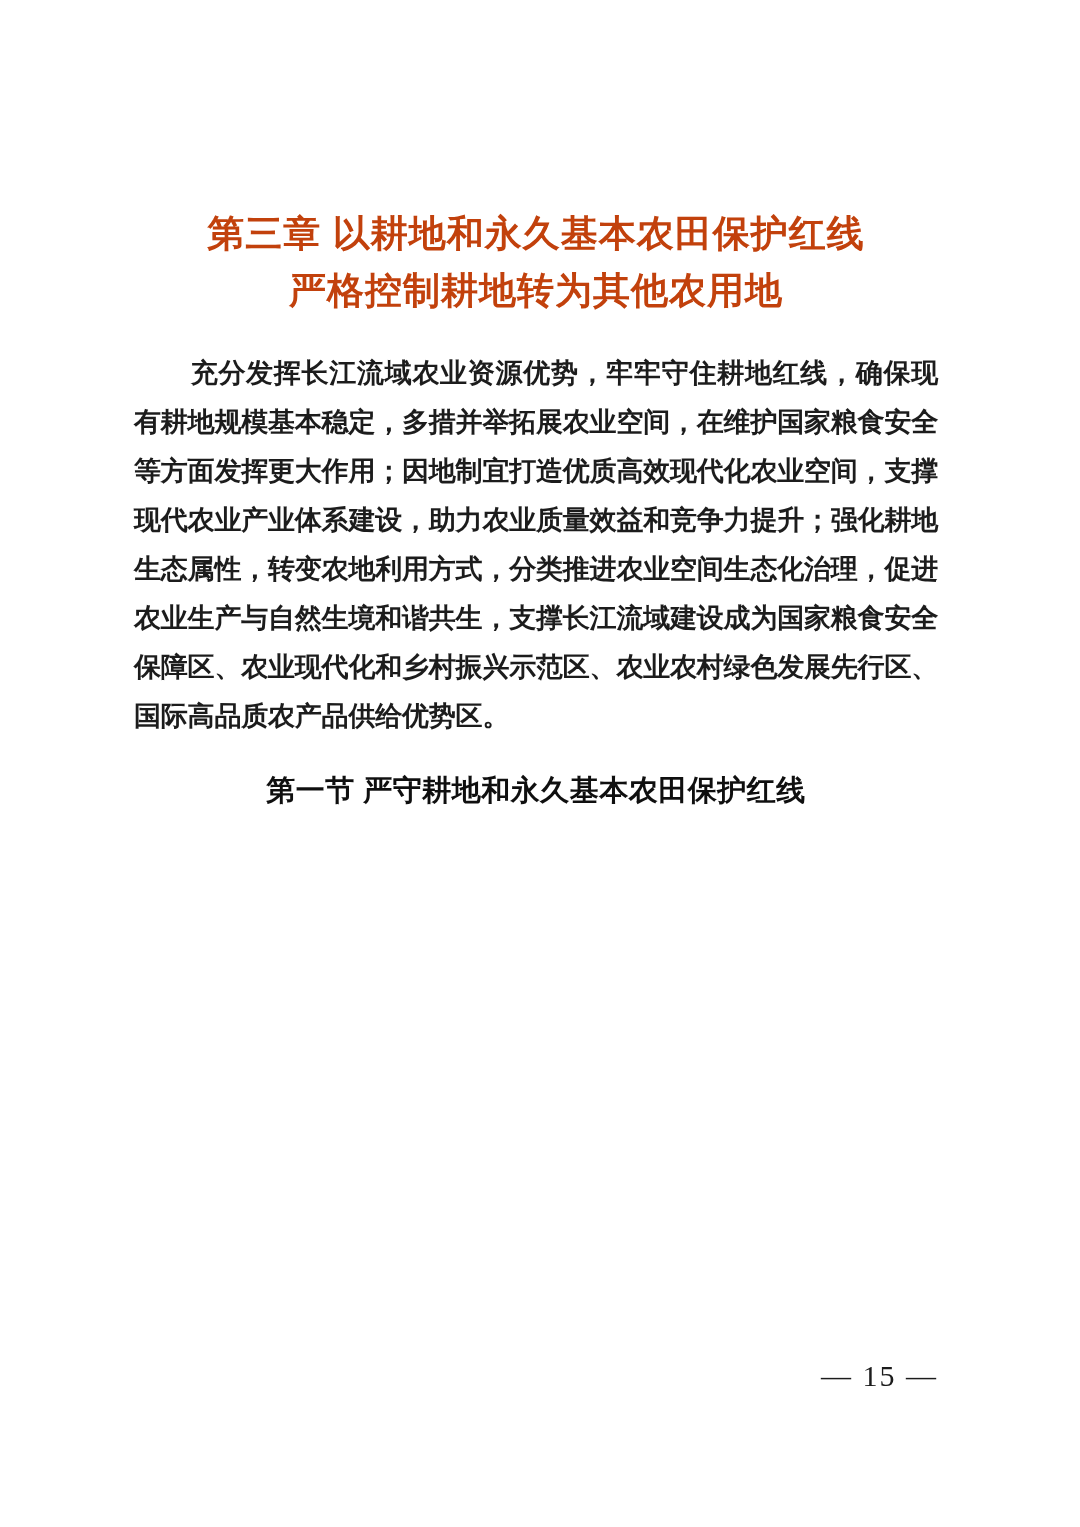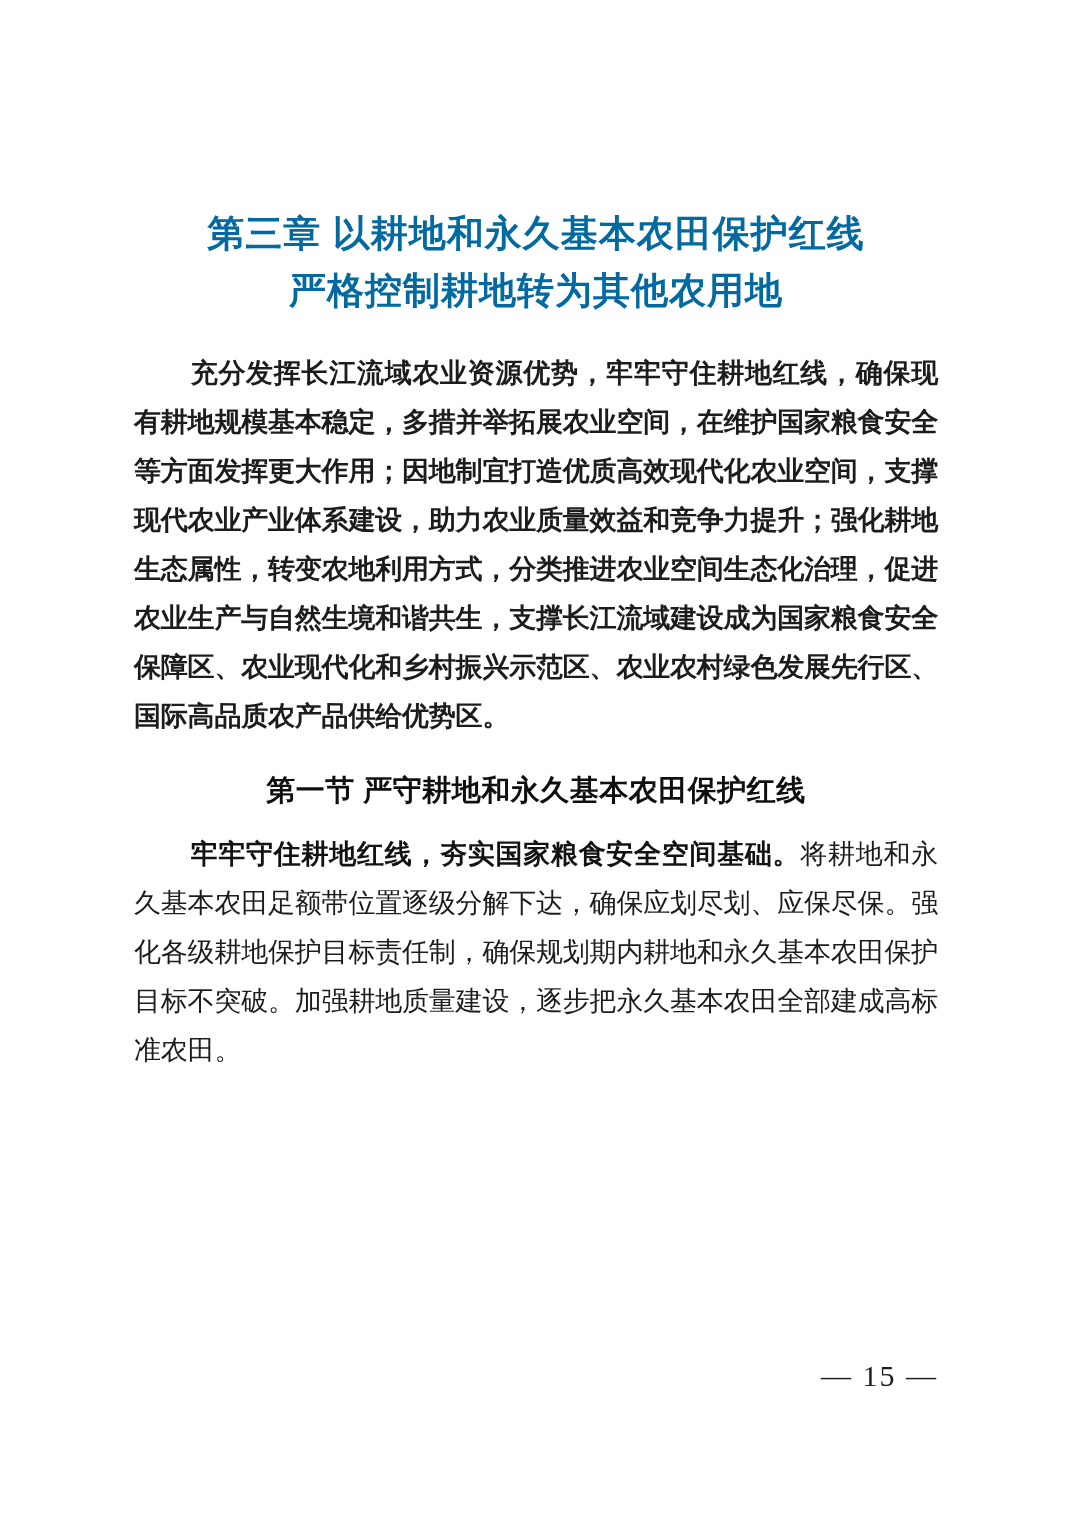--- a/index.html
+++ b/index.html
@@ -23,21 +23,21 @@
     padding: 205px 142px 0 134px;
     background: #ffffff;
   }
   .chapter-title {
     margin: 0;
     font-family: "Liberation Sans", "DejaVu Sans", sans-serif;
     font-weight: 700;
     font-size: 37px;
     line-height: 57px;
     text-align: center;
-    color: #0369a1;
+    color: #c2410c;
     letter-spacing: 1px;
   }
   .title-line {
     display: block;
   }
   .body-para {
     margin: 0;
     font-size: 27px;
     line-height: 49px;
     letter-spacing: -0.2px;
@@ -87,18 +87,17 @@
 
   <h1 class="chapter-title">
       <span class="title-line">第三章 以耕地和永久基本农田保护红线</span>
       <span class="title-line">严格控制耕地转为其他农用地</span>
     </h1>
 
   <p class="body-para para-intro">充分发挥长江流域农业资源优势，牢牢守住耕地红线，确保现有耕地规模基本稳定，多措并举拓展农业空间，在维护国家粮食安全等方面发挥更大作用；因地制宜打造优质高效现代化农业空间，支撑现代农业产业体系建设，助力农业质量效益和竞争力提升；强化耕地生态属性，转变农地利用方式，分类推进农业空间生态化治理，促进农业生产与自然生境和谐共生，支撑长江流域建设成为国家粮食安全保障区、农业现代化和乡村振兴示范区、农业农村绿色发展先行区、国际高品质农产品供给优势区。</p>
 
   <h2 class="section-heading">第一节 严守耕地和永久基本农田保护红线</h2>
 
-  <p class="body-para para-2"><b class="lead-bold">牢牢守住耕地红线，夯实国家粮食安全空间基础。</b><span>将耕地和永久基本农田足额带位置逐级分解下达，确保应划尽划、应保尽保。强化各级耕地保护目标责任制，确保规划期内耕地和永久基本农田保护目标不突破。加强耕地质量建设，逐步把永久基本农田全部建成高标准农田。</span></p>
 
 
   <div class="page-number">— 15 —</div>
 
 </div>
 
 </body></html>

